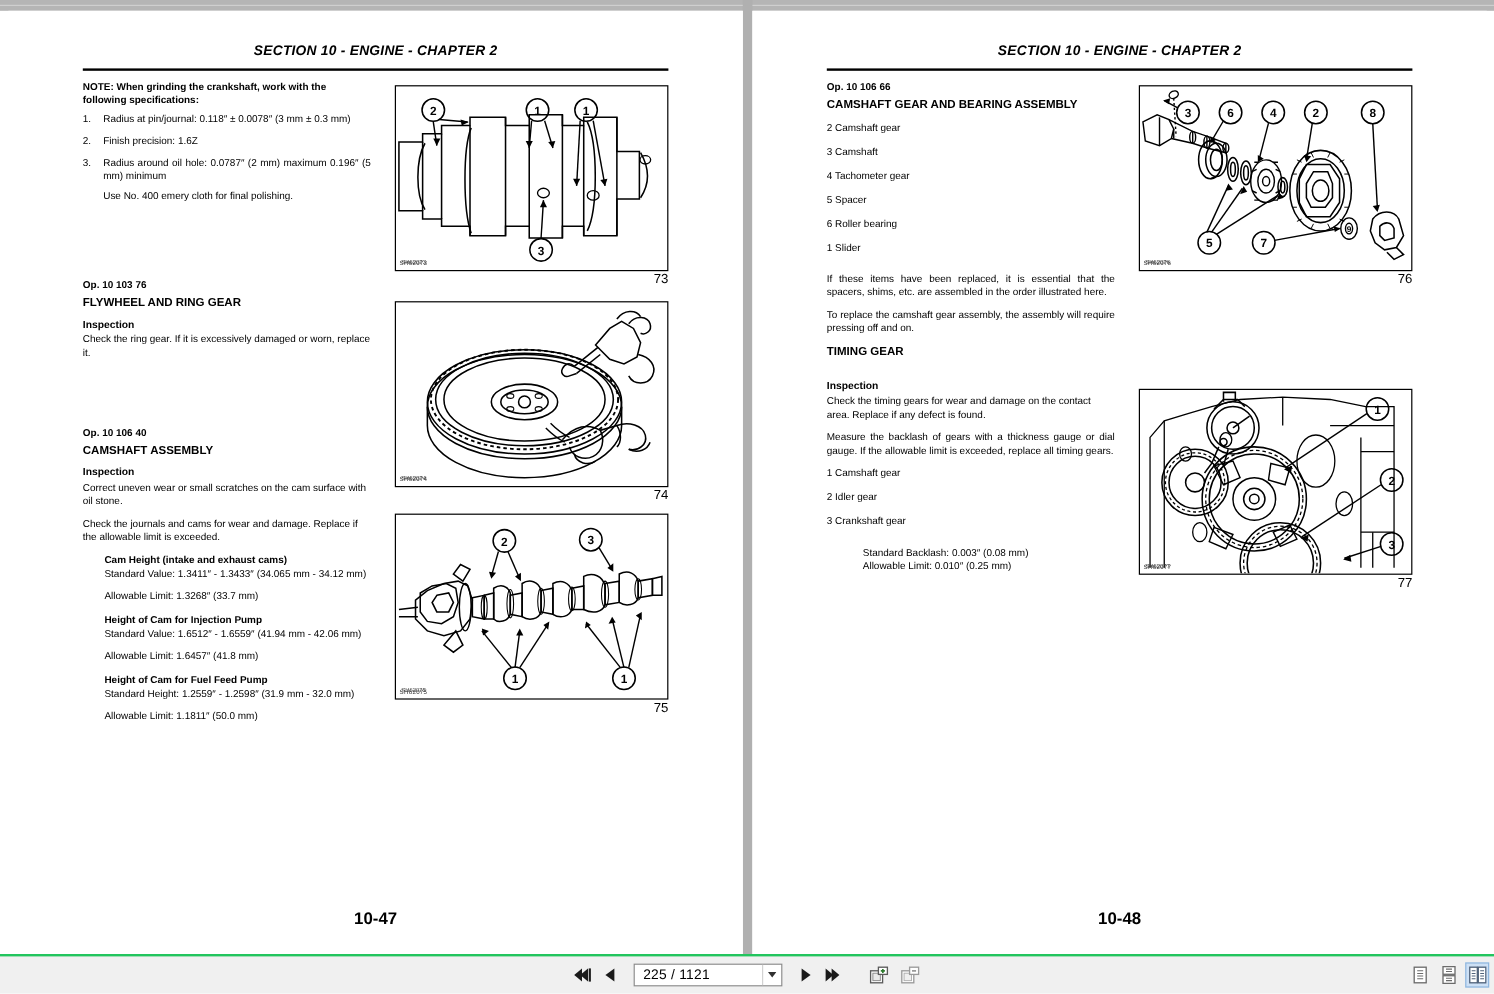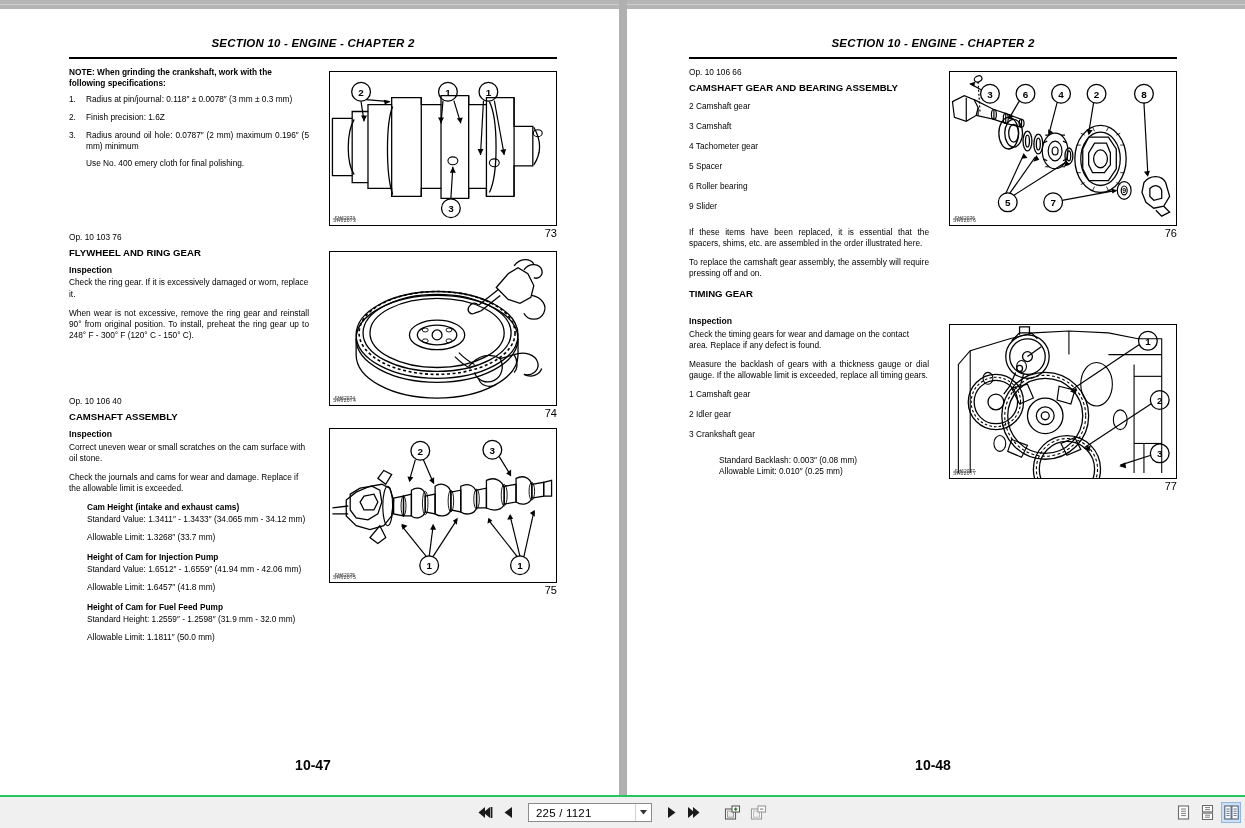--- a/index.html
+++ b/index.html
@@ -102,21 +102,21 @@
     width: 240px;
     top: 58px;
     font-size: 8.3px;
     line-height: 1.33;
     color: #000;
   }
   .col-text.right-col { width: 240px; }
 
   .blk { margin-bottom: 9px; }
   .op-code {
-    font-weight: normal;
+    font-weight: bold;
     font-size: 8.3px;
     margin-bottom: 4px;
   }
   .sec-title {
     font-weight: bold;
     font-size: 9.6px;
     line-height: 1.2;
     margin-bottom: 7px;
   }
   .sub-title {
@@ -329,21 +329,20 @@
             <div class="sub-note">Use No. 400 emery cloth for final polishing.</div>
           </div>
 
           <div style="height:54px"></div>
 
           <div class="blk">
             <div class="op-code">Op. 10 103 76</div>
             <div class="sec-title">FLYWHEEL AND RING GEAR</div>
             <div class="sub-title">Inspection</div>
             <div class="para flush">Check the ring gear. If it is excessively damaged or worn, replace it.</div>
-            <div class="para">When wear is not excessive, remove the ring gear and reinstall 90° from original position. To install, preheat the ring gear up to 248° F - 300° F (120° C - 150° C).</div>
           </div>
 
           <div style="height:46px"></div>
 
           <div class="blk">
             <div class="op-code">Op. 10 106 40</div>
             <div class="sec-title">CAMSHAFT ASSEMBLY</div>
             <div class="sub-title">Inspection</div>
             <div class="para flush">Correct uneven wear or small scratches on the cam surface with oil stone.</div>
             <div class="para flush">Check the journals and cams for wear and damage. Replace if the allowable limit is exceeded.</div>
@@ -570,21 +569,21 @@
         <div class="col-text right-col">
 
           <div class="blk">
             <div class="op-code">Op. 10 106 66</div>
             <div class="sec-title">CAMSHAFT GEAR AND BEARING ASSEMBLY</div>
             <div class="item-line">2 Camshaft gear</div>
             <div class="item-line">3 Camshaft</div>
             <div class="item-line">4 Tachometer gear</div>
             <div class="item-line">5 Spacer</div>
             <div class="item-line">6 Roller bearing</div>
-            <div class="item-line">9 Slider</div>
+            <div class="item-line">1 Slider</div>
             <div style="height:6px"></div>
             <div class="para">If these items have been replaced, it is essential that the spacers, shims, etc. are assembled in the order illustrated here.</div>
             <div class="para">To replace the camshaft gear assembly, the assembly will require pressing off and on.</div>
           </div>
 
           <div class="blk">
             <div class="sec-title">TIMING GEAR</div>
             <div style="height:10px"></div>
             <div class="sub-title">Inspection</div>
             <div class="para flush">Check the timing gears for wear and damage on the contact area. Replace if any defect is found.</div>

